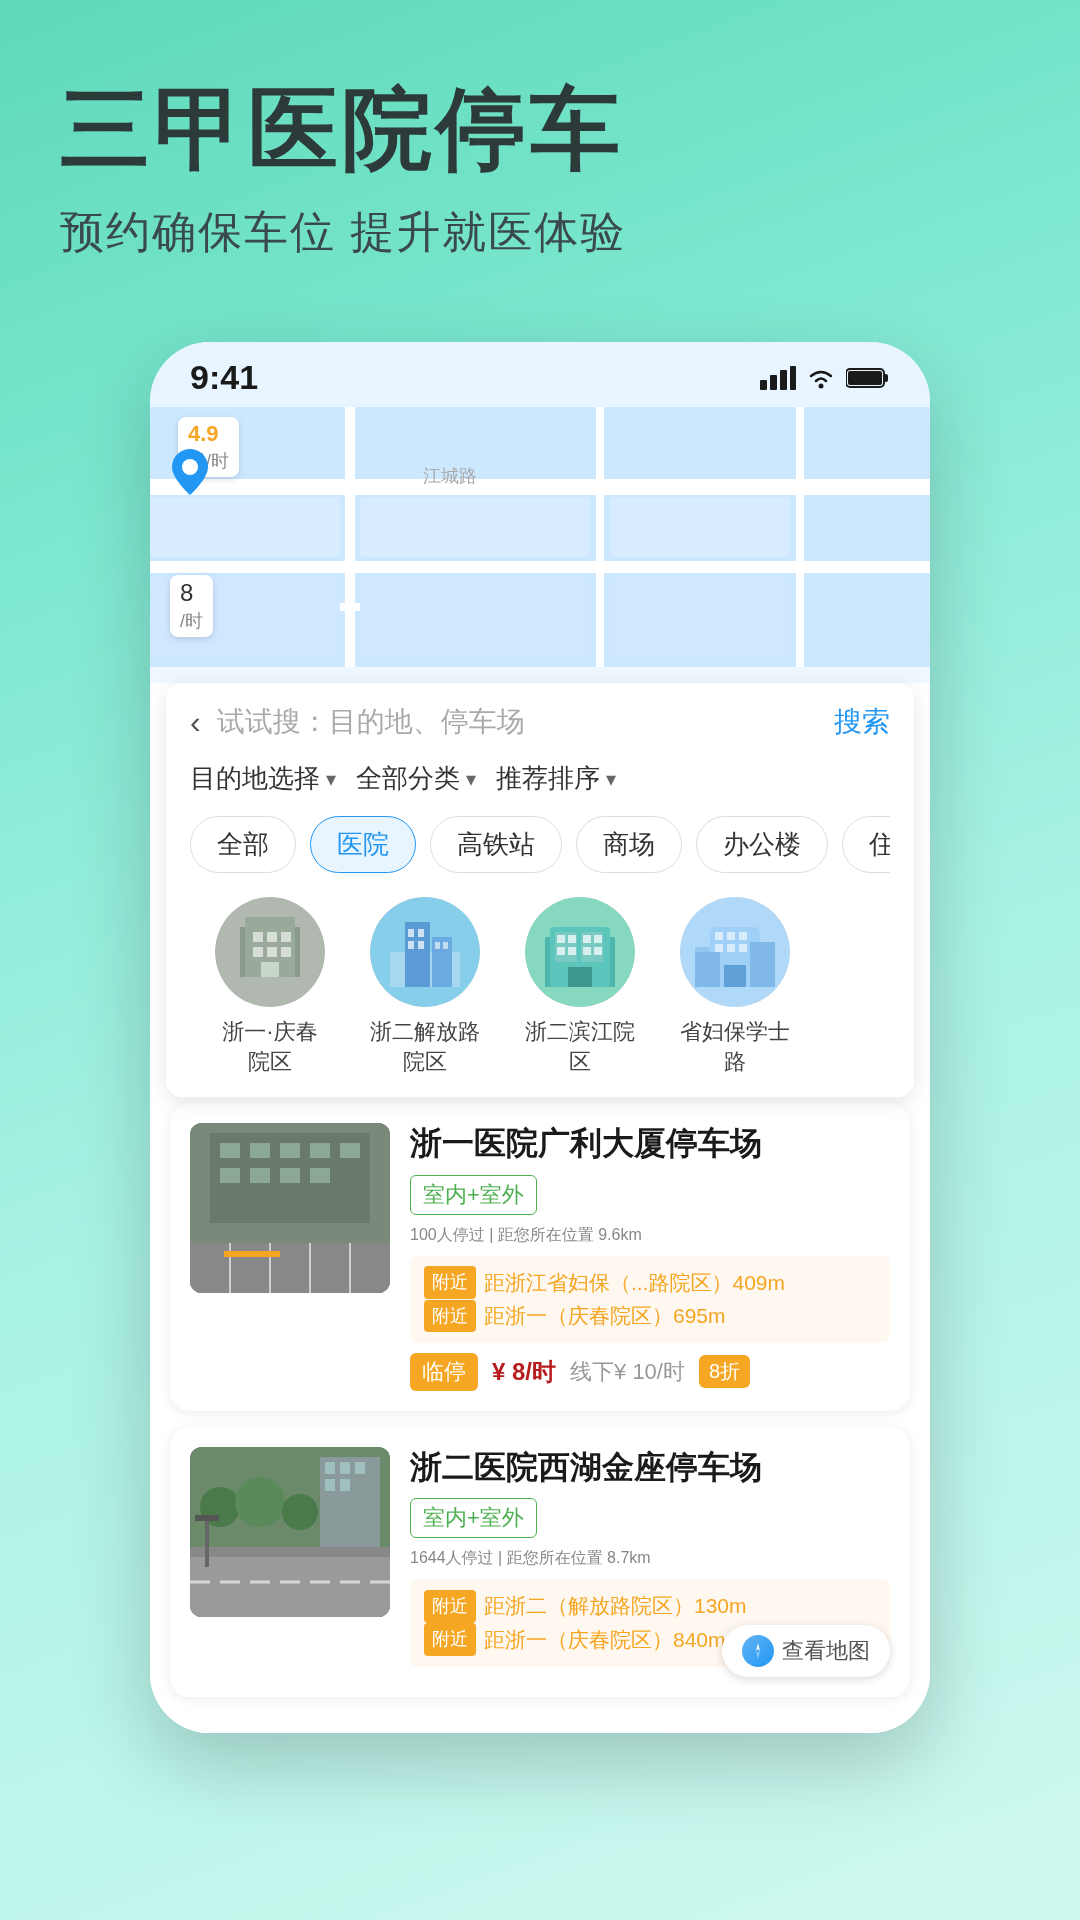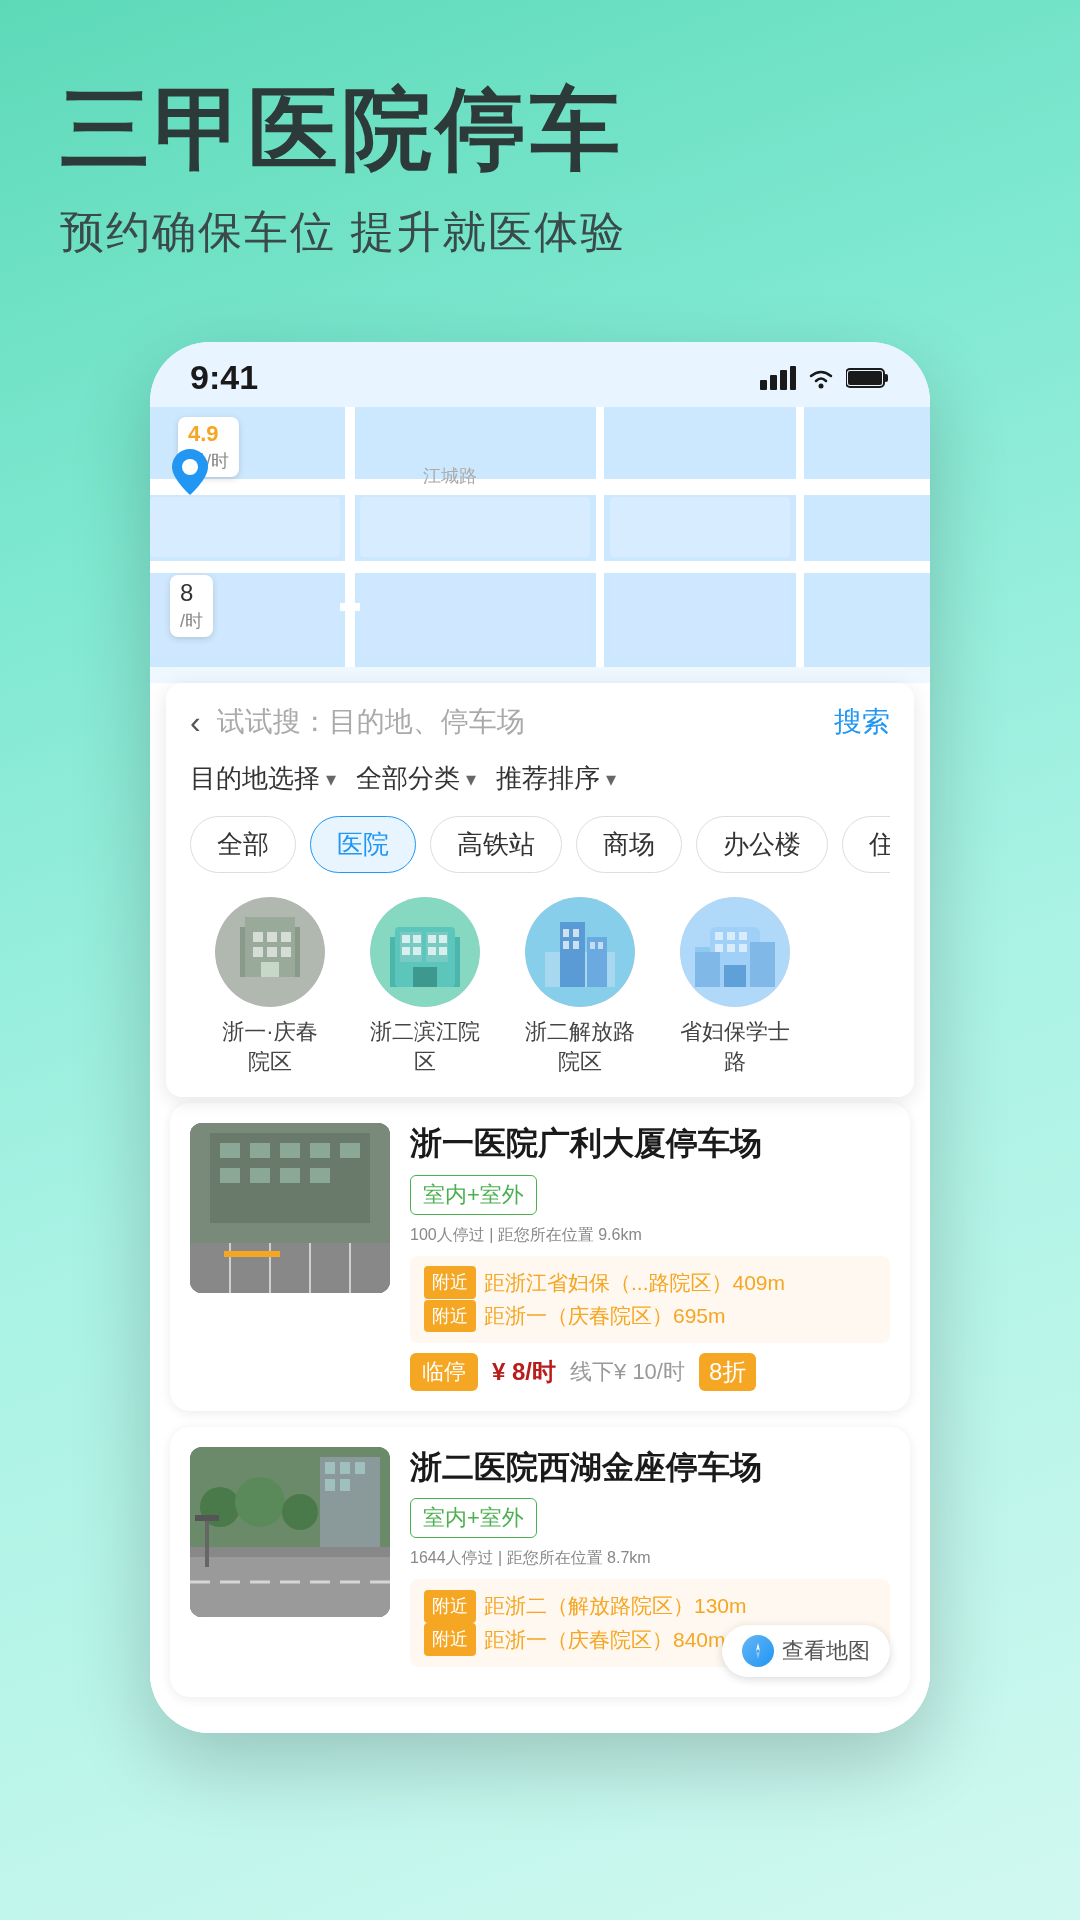--- a/index.html
+++ b/index.html
@@ -323,21 +323,21 @@
     }
 
     .price-offline {
       font-size: 22px;
       color: #999;
     }
 
     .discount-badge {
       background: #f5a623;
       color: white;
-      font-size: 24px;
+      font-size: 20px;
       padding: 3px 10px;
       border-radius: 6px;
     }
 
     
     .map-nav-btn {
       position: absolute;
       bottom: 20px;
       right: 20px;
       background: white;
@@ -496,55 +496,55 @@
                   <rect x="66" y="50" width="10" height="10" fill="white" opacity="0.6"></rect>
                   <rect x="46" y="65" width="18" height="15" fill="#c8d8c8"></rect>
                 </svg>
               </div>
               <div class="hospital-name">浙一·庆春院区</div>
             </div>
 
             <div class="hospital-item">
               <div class="hospital-avatar">
                 <svg viewBox="0 0 110 110" xmlns="http://www.w3.org/2000/svg">
+                  <circle cx="55" cy="55" r="55" fill="#87ceeb"></circle>
+                  <rect x="20" y="55" width="70" height="35" fill="#a8d8f0"></rect>
+                  <rect x="35" y="25" width="25" height="65" fill="#5b9bd5"></rect>
+                  <rect x="62" y="40" width="20" height="50" fill="#6baae0"></rect>
+                  <rect x="38" y="32" width="6" height="8" fill="white" opacity="0.7"></rect>
+                  <rect x="48" y="32" width="6" height="8" fill="white" opacity="0.7"></rect>
+                  <rect x="38" y="44" width="6" height="8" fill="white" opacity="0.7"></rect>
+                  <rect x="48" y="44" width="6" height="8" fill="white" opacity="0.7"></rect>
+                  <rect x="65" y="45" width="5" height="7" fill="white" opacity="0.6"></rect>
+                  <rect x="73" y="45" width="5" height="7" fill="white" opacity="0.6"></rect>
+                </svg>
+              </div>
+              <div class="hospital-name">浙二解放路院区</div>
+            </div>
+
+            <div class="hospital-item">
+              <div class="hospital-avatar">
+                <svg viewBox="0 0 110 110" xmlns="http://www.w3.org/2000/svg">
                   <circle cx="55" cy="55" r="55" fill="#87d8c0"></circle>
                   <rect x="20" y="40" width="70" height="50" fill="#4db6ac"></rect>
                   <rect x="25" y="30" width="60" height="60" fill="#5dc6bc" rx="4"></rect>
                   <rect x="30" y="35" width="22" height="30" fill="#80cbc4" opacity="0.8"></rect>
                   <rect x="56" y="35" width="22" height="30" fill="#80cbc4" opacity="0.8"></rect>
                   <rect x="32" y="38" width="8" height="8" fill="white" opacity="0.7"></rect>
                   <rect x="43" y="38" width="8" height="8" fill="white" opacity="0.7"></rect>
                   <rect x="58" y="38" width="8" height="8" fill="white" opacity="0.7"></rect>
                   <rect x="69" y="38" width="8" height="8" fill="white" opacity="0.7"></rect>
                   <rect x="32" y="50" width="8" height="8" fill="white" opacity="0.7"></rect>
                   <rect x="43" y="50" width="8" height="8" fill="white" opacity="0.7"></rect>
                   <rect x="58" y="50" width="8" height="8" fill="white" opacity="0.7"></rect>
                   <rect x="69" y="50" width="8" height="8" fill="white" opacity="0.7"></rect>
                   <rect x="43" y="70" width="24" height="20" fill="#3d9990"></rect>
                 </svg>
               </div>
               <div class="hospital-name">浙二滨江院区</div>
-            </div>
-
-            <div class="hospital-item">
-              <div class="hospital-avatar">
-                <svg viewBox="0 0 110 110" xmlns="http://www.w3.org/2000/svg">
-                  <circle cx="55" cy="55" r="55" fill="#87ceeb"></circle>
-                  <rect x="20" y="55" width="70" height="35" fill="#a8d8f0"></rect>
-                  <rect x="35" y="25" width="25" height="65" fill="#5b9bd5"></rect>
-                  <rect x="62" y="40" width="20" height="50" fill="#6baae0"></rect>
-                  <rect x="38" y="32" width="6" height="8" fill="white" opacity="0.7"></rect>
-                  <rect x="48" y="32" width="6" height="8" fill="white" opacity="0.7"></rect>
-                  <rect x="38" y="44" width="6" height="8" fill="white" opacity="0.7"></rect>
-                  <rect x="48" y="44" width="6" height="8" fill="white" opacity="0.7"></rect>
-                  <rect x="65" y="45" width="5" height="7" fill="white" opacity="0.6"></rect>
-                  <rect x="73" y="45" width="5" height="7" fill="white" opacity="0.6"></rect>
-                </svg>
-              </div>
-              <div class="hospital-name">浙二解放路院区</div>
             </div>
 
             <div class="hospital-item">
               <div class="hospital-avatar">
                 <svg viewBox="0 0 110 110" xmlns="http://www.w3.org/2000/svg">
                   <circle cx="55" cy="55" r="55" fill="#b0d8f8"></circle>
                   <rect x="15" y="50" width="80" height="40" fill="#90c8f0"></rect>
                   <rect x="30" y="30" width="50" height="60" fill="#a0d0f8" rx="6"></rect>
                   <rect x="15" y="55" width="25" height="35" fill="#80b8e8"></rect>
                   <rect x="70" y="45" width="25" height="45" fill="#80b8e8"></rect>

